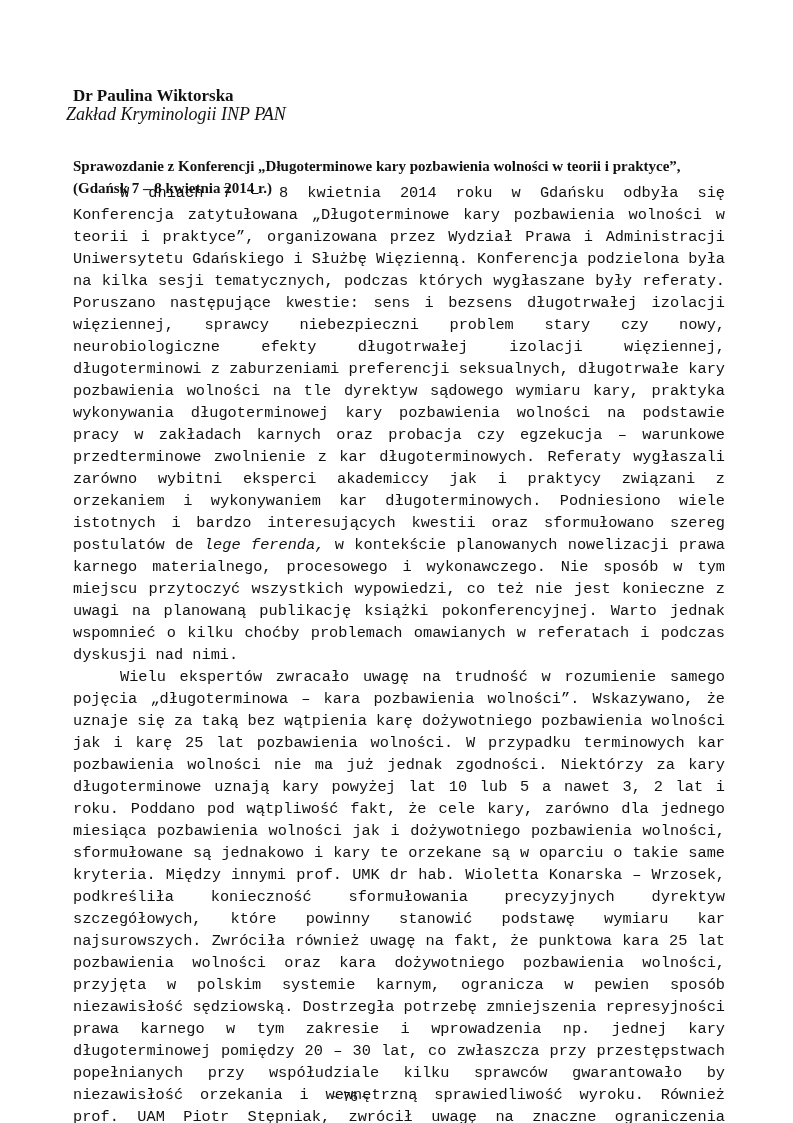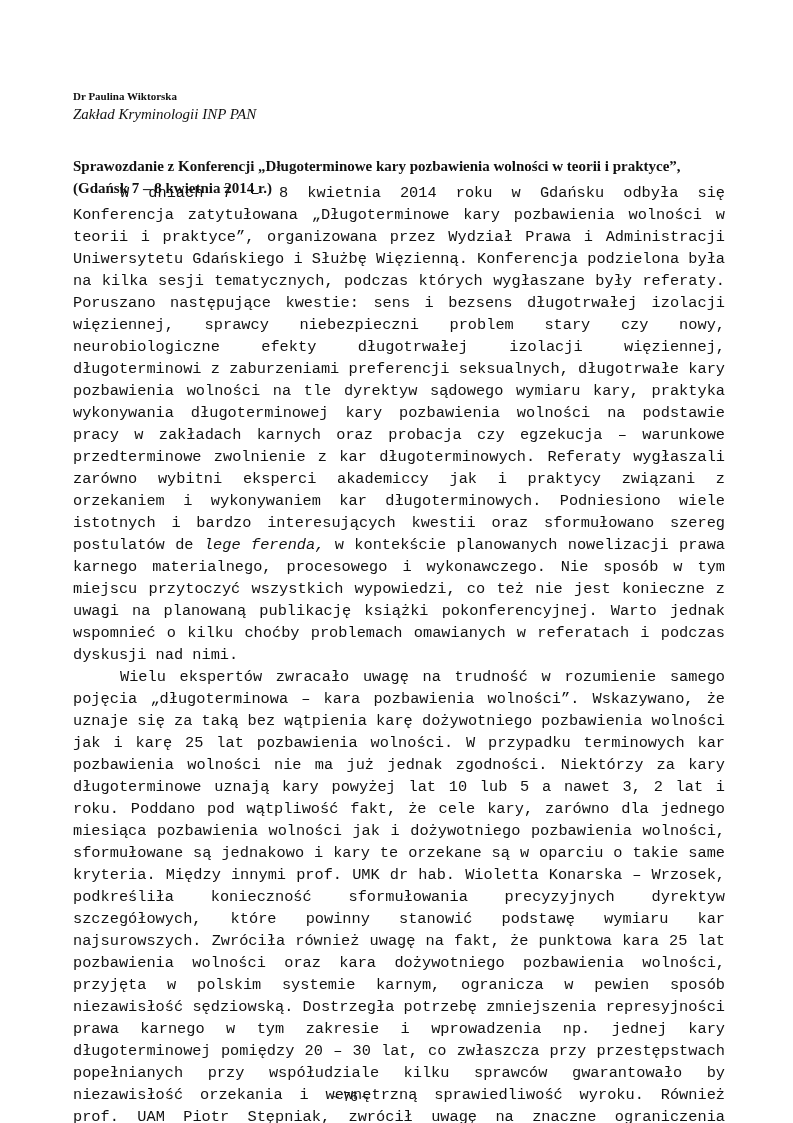--- a/index.html
+++ b/index.html
@@ -1,19 +1,19 @@
 <!DOCTYPE html>
 <html><head>
 <meta charset="utf-8">
 <style>
   html, body { margin: 0; padding: 0; background: #ffffff; }
   body { width: 793px; height: 1123px; position: relative; overflow: hidden;
          font-family: "Liberation Serif", "DejaVu Serif", serif; color: #111; }
-  .author { position: absolute; left: 73px; top: 86px; font-size: 11px; font-weight: bold; line-height: 20px; }
-  .affil { position: absolute; left: 73px; top: 104px; font-size: 15px; font-style: italic; line-height: 20px; }
+  .author { position: absolute; left: 73px; top: 86px; font-size: 17px; font-weight: bold; line-height: 20px; }
+  .affil { position: absolute; left: 66px; top: 104px; font-size: 18px; font-style: italic; line-height: 20px; }
   .title { position: absolute; left: 73px; width: 652px; top: 155px; font-size: 15px; font-weight: bold;
            text-align: left; line-height: 22px; }
   .body { position: absolute; left: 73px; width: 652px; top: 182px; font-size: 15.3px; line-height: 22px;
           text-align: justify; }
   .body p { margin: 0; text-indent: 47px; font-family: Liberation Mono, monospace; }
   .footer { position: absolute; left: 0; width: 701px; top: 1089px; text-align: center;
             font-family: "Liberation Sans", "DejaVu Sans", sans-serif; font-size: 13px; }
   em { font-style: italic; }
 </style>
 </head>

